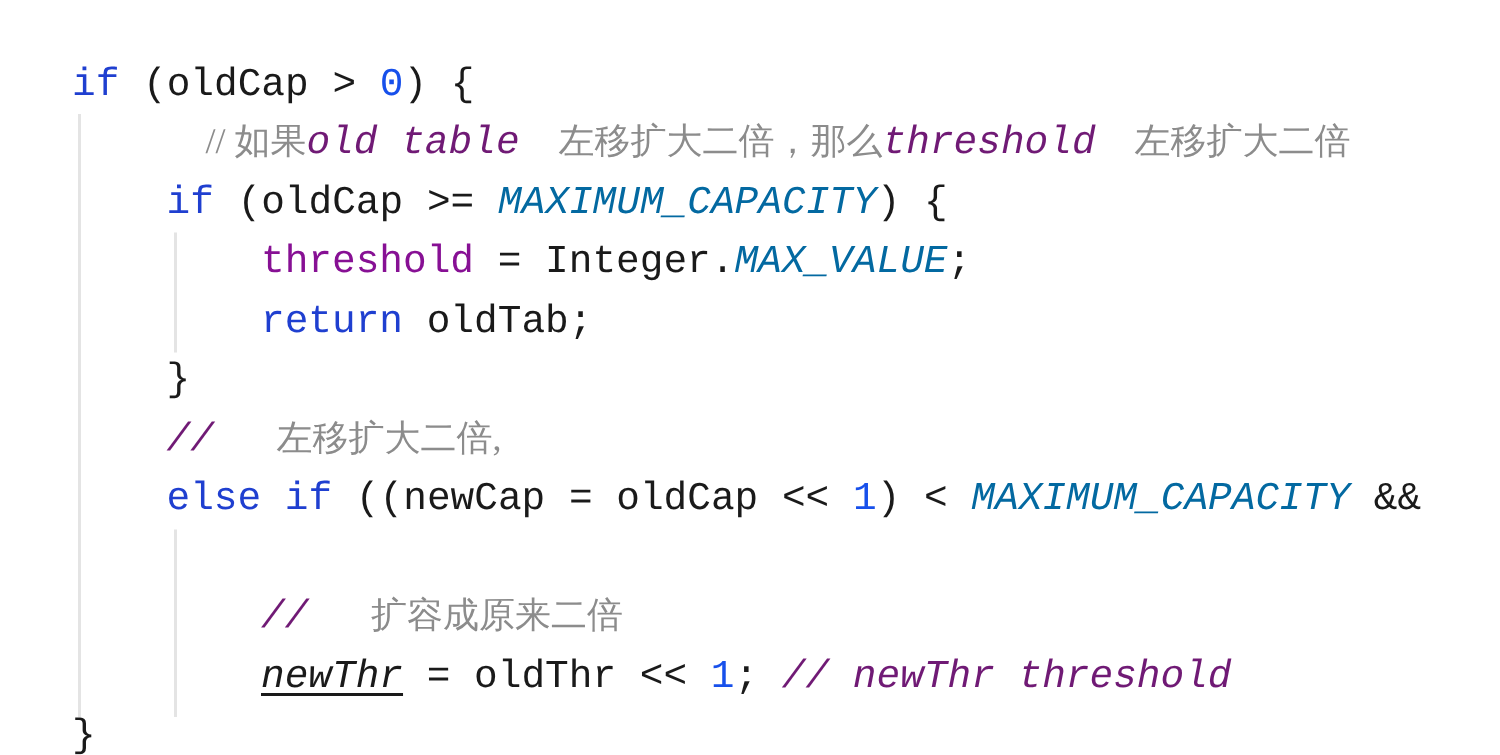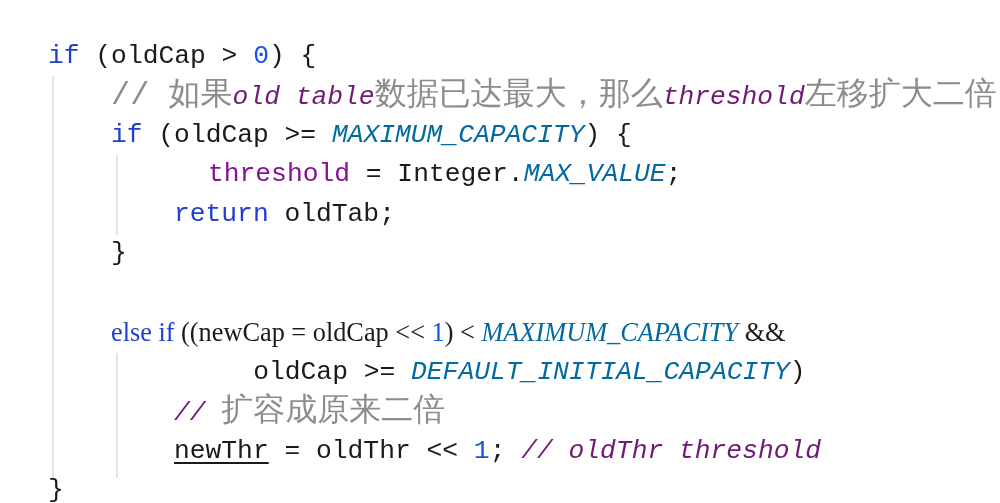--- a/index.html
+++ b/index.html
@@ -15,47 +15,47 @@
     white-space: pre;
   }
   .guide {
     position: absolute; width: 2px; background: #e4e4e4;
   }
   .kw { color: #1f3fd0; }
   .num { color: #1750eb; }
   .const { color: #0369a1; font-style: italic; }
   .field { color: #871094; }
   .cmt { color: #701a75; font-style: italic; }
-  .cmt-cjk { color: #8c8c8c; font-style: normal; font-family: Liberation Mono, monospace; font-size: 32px; }
-  .ul { text-decoration: underline; text-underline-offset: 4px; }
+  .cmt-cjk { color: #8c8c8c; font-style: normal; font-family: Liberation Serif, serif; font-size: 24px; margin-left: 26px; }
+  .ul { text-decoration: underline; text-underline-offset: 4px; font-style: italic; }
 </style>
 </head>
 <body>
 
 <div class="code">
 
   <div class="guide" style="left:52px; top:63px; height:402px;"></div>
   <div class="guide" style="left:116px; top:142px; height:80px;"></div>
   <div class="guide" style="left:116px; top:340px; height:125px;"></div>
 
   <div class="line" style="left:48px; top:24px;"><span class="kw">if</span><span> (oldCap &gt; </span><span class="num">0</span><span>) {</span></div>
 
-  <div class="line" style="left:111px; top:63px;"><span class="cmt-cjk">// 如果</span><span class="cmt">old table</span><span class="cmt-cjk">数据已达最大，那么</span><span class="cmt">threshold</span><span class="cmt-cjk">左移扩大二倍</span></div>
+  <div class="line" style="left:111px; top:63px;"><span class="cmt-cjk">// 如果</span><span class="cmt">old table</span><span class="cmt-cjk">左移扩大二倍，那么</span><span class="cmt">threshold</span><span class="cmt-cjk">左移扩大二倍</span></div>
 
   <div class="line" style="left:111px; top:103px;"><span class="kw">if</span><span> (oldCap &gt;= </span><span class="const">MAXIMUM_CAPACITY</span><span>) {</span></div>
 
-  <div class="line" style="left:174px; top:142px;margin-left:34px;"><span class="field">threshold</span><span> = Integer.</span><span class="const">MAX_VALUE</span><span>;</span></div>
+  <div class="line" style="left:174px; top:142px;"><span class="field">threshold</span><span> = Integer.</span><span class="const">MAX_VALUE</span><span>;</span></div>
 
   <div class="line" style="left:174px; top:182px;"><span class="kw">return</span><span> oldTab;</span></div>
 
   <div class="line" style="left:111px; top:221px;"><span>}</span></div>
 
+  <div class="line" style="left:111px; top:261px;"><span class="cmt">// </span><span class="cmt-cjk">左移扩大二倍,</span></div>
 
-  <div class="line" style="left:111px; top:300px;font-family:Liberation Serif, serif;"><span class="kw">else if</span><span> ((newCap = oldCap &lt;&lt; </span><span class="num">1</span><span>) &lt; </span><span class="const">MAXIMUM_CAPACITY</span><span> &amp;&amp;</span></div>
+  <div class="line" style="left:111px; top:300px;"><span class="kw">else if</span><span> ((newCap = oldCap &lt;&lt; </span><span class="num">1</span><span>) &lt; </span><span class="const">MAXIMUM_CAPACITY</span><span> &amp;&amp;</span></div>
 
-  <div class="line" style="left:127px; top:340px;"><span>        oldCap &gt;= </span><span class="const">DEFAULT_INITIAL_CAPACITY</span><span>)</span></div>
 
   <div class="line" style="left:174px; top:379px;"><span class="cmt">// </span><span class="cmt-cjk">扩容成原来二倍</span></div>
 
-  <div class="line" style="left:174px; top:419px;"><span class="ul">newThr</span><span> = oldThr &lt;&lt; </span><span class="num">1</span><span>; </span><span class="cmt">// oldThr threshold</span></div>
+  <div class="line" style="left:174px; top:419px;"><span class="ul">newThr</span><span> = oldThr &lt;&lt; </span><span class="num">1</span><span>; </span><span class="cmt">// newThr threshold</span></div>
 
   <div class="line" style="left:48px; top:458px;"><span>}</span></div>
 </div>
 
 </body></html>

